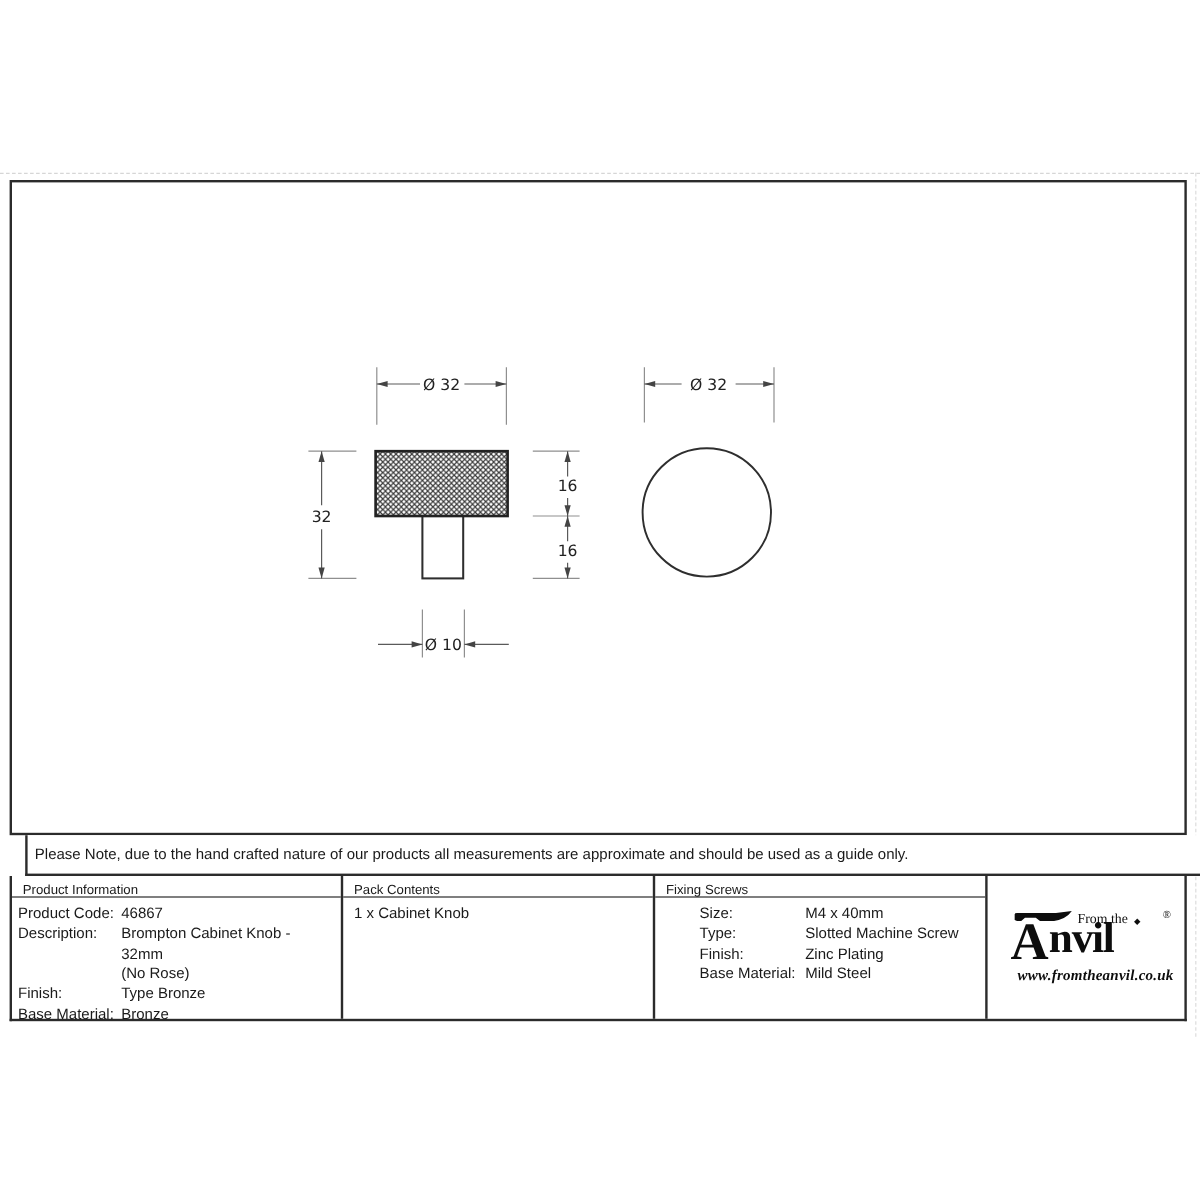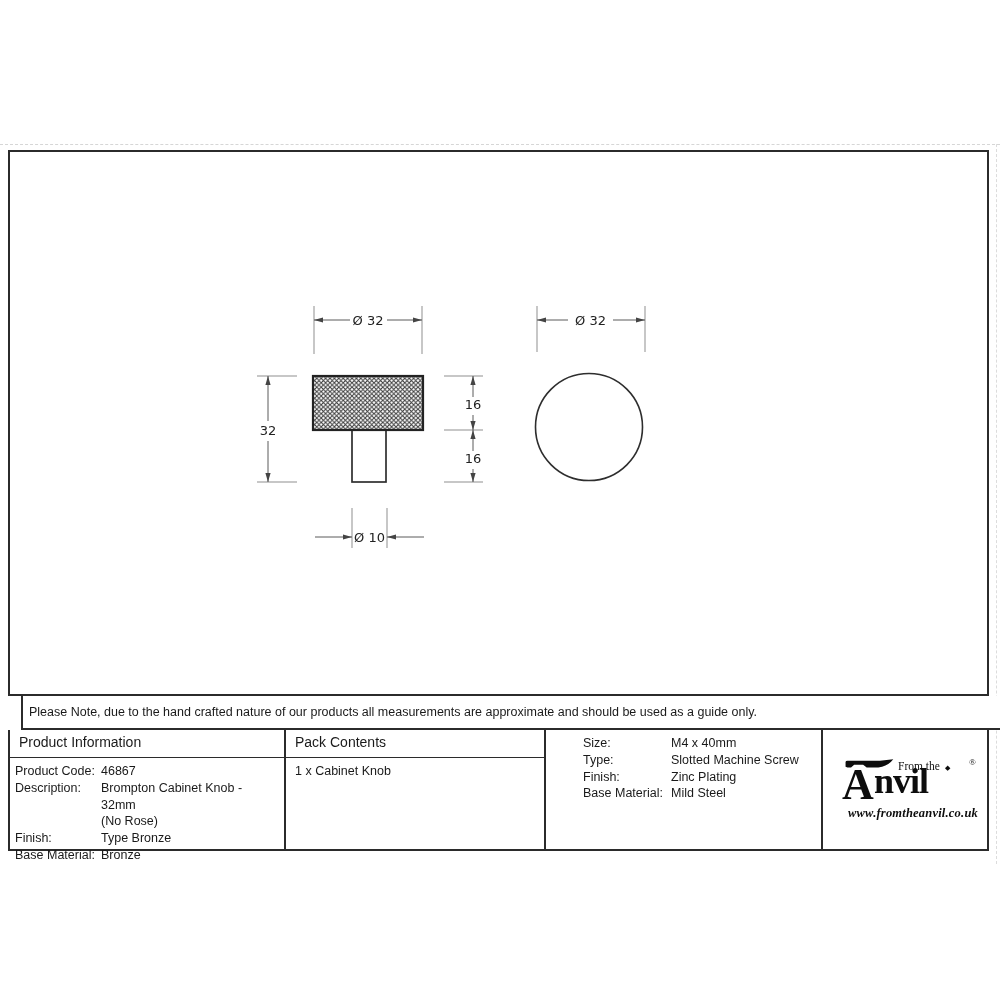--- a/index.html
+++ b/index.html
@@ -22,22 +22,22 @@
 
   
   .spec-table { position:absolute; left:8px; top:730px; width:981px; height:121px;
                 border:2px solid #2b2b2b; border-top:none; box-sizing:border-box;
                 display:flex; background:#fff; }
   .col { box-sizing:border-box; height:100%; }
   .col1 { width:276px; border-right:2px solid #2b2b2b; }
   .col2 { width:260px; border-right:2px solid #2b2b2b; }
   .col3 { width:277px; border-right:2px solid #2b2b2b; }
   .col4 { flex:1; display:flex; align-items:center; justify-content:center; }
-  .col-header { height:28px; line-height:24px; border-bottom:1.5px solid #2b2b2b;
-                padding-left:9px; font-size:14px; box-sizing:border-box; }
+  .col-header { height:18px; line-height:24px; border-bottom:1.5px solid #2b2b2b;
+                padding-left:9px; font-size:11px; box-sizing:border-box; }
   .col-body { padding:5px 8px 0 5px; font-size:12.5px; line-height:16.8px; }
   .col2 .col-body, .col3 .col-body { padding-left:9px; }
   .kv-row { display:flex; }
   .col1 .k { width:86px; flex:none; }
   .col3 .k { width:88px; flex:none;margin-left:28px; }
   .v { flex:1; }
 
   
   .logo { position:relative; width:146px; height:66px; font-family:"Liberation Serif", serif; color:#0d0d0d; }
   .anvil-icon { position:absolute; left:12px; top:1px; width:50px; height:15px; }
@@ -154,20 +154,21 @@
     </div>
 
     <div class="col col2">
       <div class="col-header">Pack Contents</div>
       <div class="col-body">
         <div>1 x Cabinet Knob</div>
       </div>
     </div>
 
     <div class="col col3">
+      <div class="col-header">Fixing Screws</div>
       <div class="col-body">
         <div class="kv-row">
           <span class="k">Size:</span>
           <span class="v">M4 x 40mm</span>
         </div>
         <div class="kv-row">
           <span class="k">Type:</span>
           <span class="v">Slotted Machine Screw</span>
         </div>
         <div class="kv-row">

